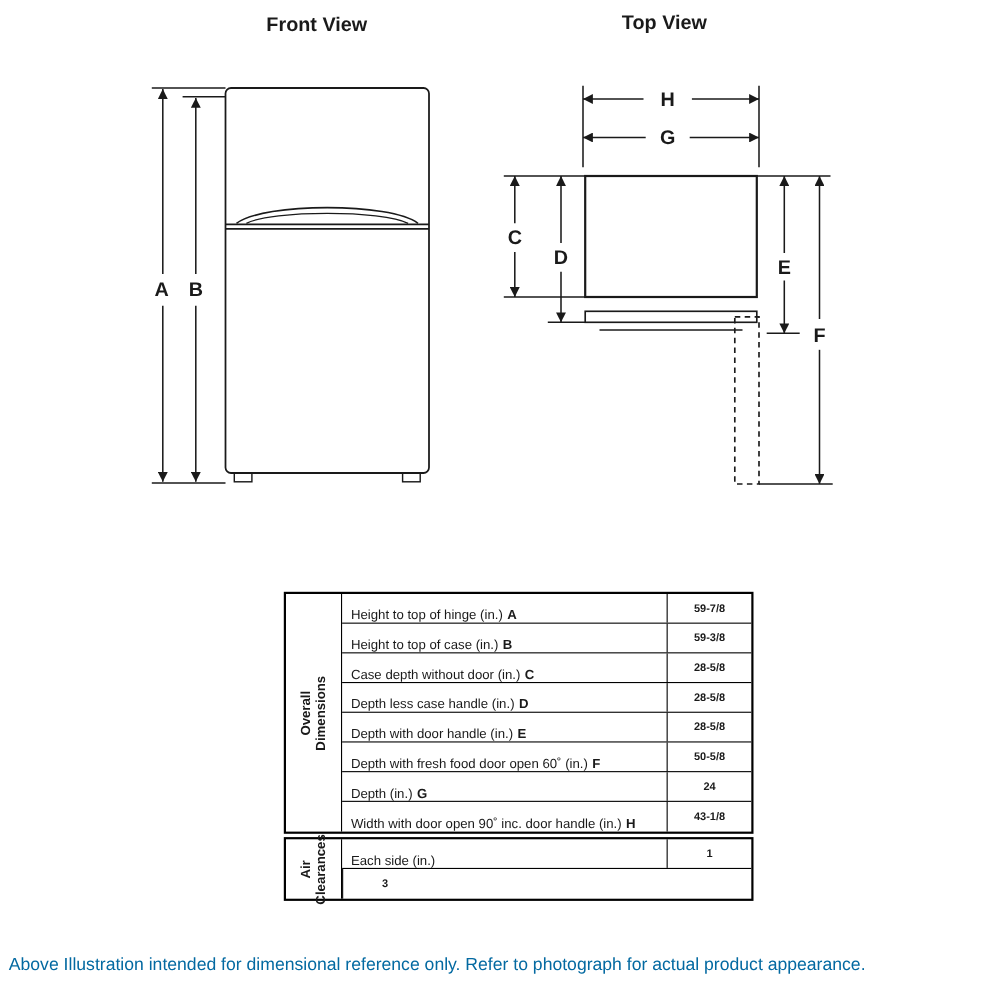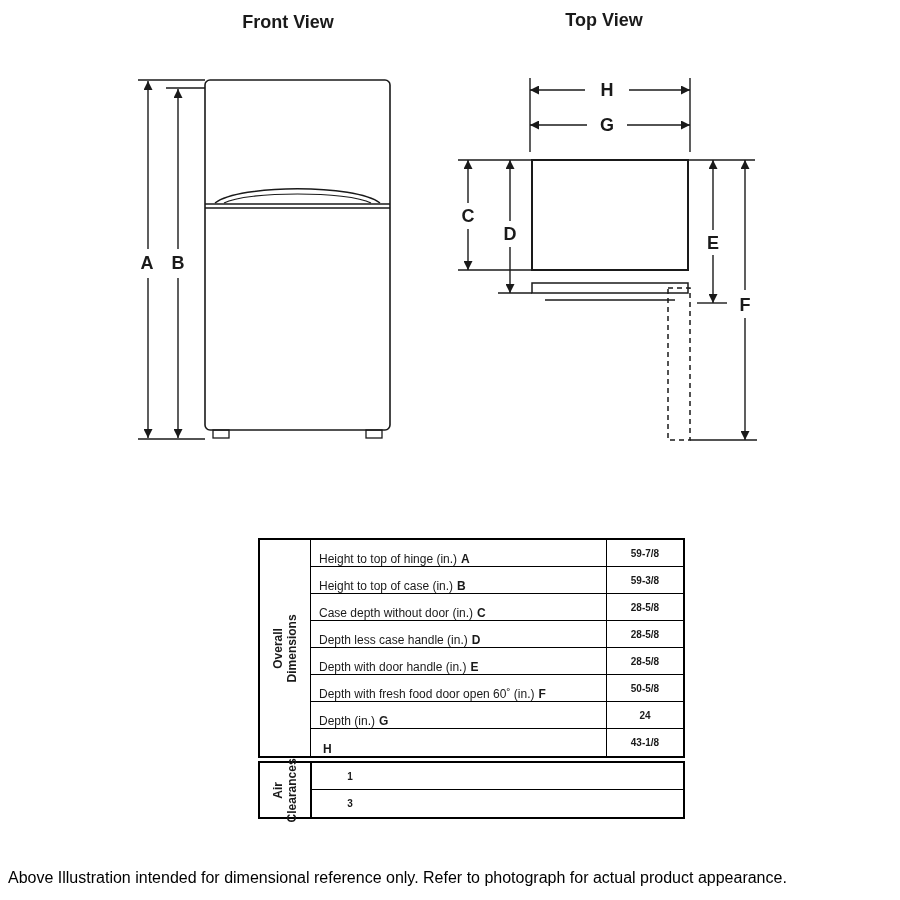--- a/index.html
+++ b/index.html
@@ -16,21 +16,21 @@
   .tgroup + .tgroup { margin-top:3px; }
   .glabel { width:50px; border-right:1px solid #000; display:flex; align-items:center; justify-content:center; }
   .glabel .rot { transform:rotate(-90deg); font-weight:bold; font-size:12px; line-height:1.2; text-align:center; white-space:nowrap; }
   .rows { flex:1; display:flex; flex-direction:column; }
   .trow { display:flex; height:27px; box-sizing:border-box; border-bottom:1px solid #000; }
   .trow:last-child { border-bottom:none; }
   .tdesc { flex:1; display:flex; align-items:flex-end; padding-left:8px; font-size:12px; }
   .tdesc b { margin-left:4px; }
   .tvalue { width:77px; box-sizing:border-box; border-left:1px solid #000; display:flex; align-items:center; justify-content:center; font-weight:bold; font-size:10px; }
 
-  .footer-note { position:absolute; left:8px; top:869px; width:888px; font-size:16px; color:#000000; }
+  .footer-note { position:absolute; left:8px; top:869px; width:888px; font-size:16px; color:#0369a1; }
 </style>
 </head>
 <body>
 
 <div class="page">
 
   <svg class="diagram" width="900" height="470" viewBox="0 0 900 470">
     <defs>
       <marker id="arr" viewBox="0 0 10 10" refX="10" refY="5" markerWidth="12" markerHeight="9" markerUnits="userSpaceOnUse" orient="auto-start-reverse">
         <path d="M0,0 L10,5 L0,10 Z" fill="#1a1a1a"></path>
@@ -164,36 +164,41 @@
         </div>
         <div class="trow">
           <div class="tdesc">
               <span>Depth (in.)</span>
               <b>G</b>
             </div>
           <div class="tvalue">24</div>
         </div>
         <div class="trow">
           <div class="tdesc">
+              <span>Width with door open 90˚ inc. door handle (in.)</span>
               <b>H</b>
             </div>
           <div class="tvalue">43-1/8</div>
         </div>
       </div>
     </div>
 
     <div class="tgroup">
       <div class="glabel">
         <div class="rot">
           <div>Air</div>
           <div>Clearances</div>
         </div>
       </div>
       <div class="rows">
         <div class="trow">
+          <div class="tdesc">
+              <span>Each side (in.)</span>
+              <b></b>
+            </div>
           <div class="tvalue">1</div>
         </div>
         <div class="trow">
           <div class="tvalue">3</div>
         </div>
       </div>
     </div>
 
   </div>
 

